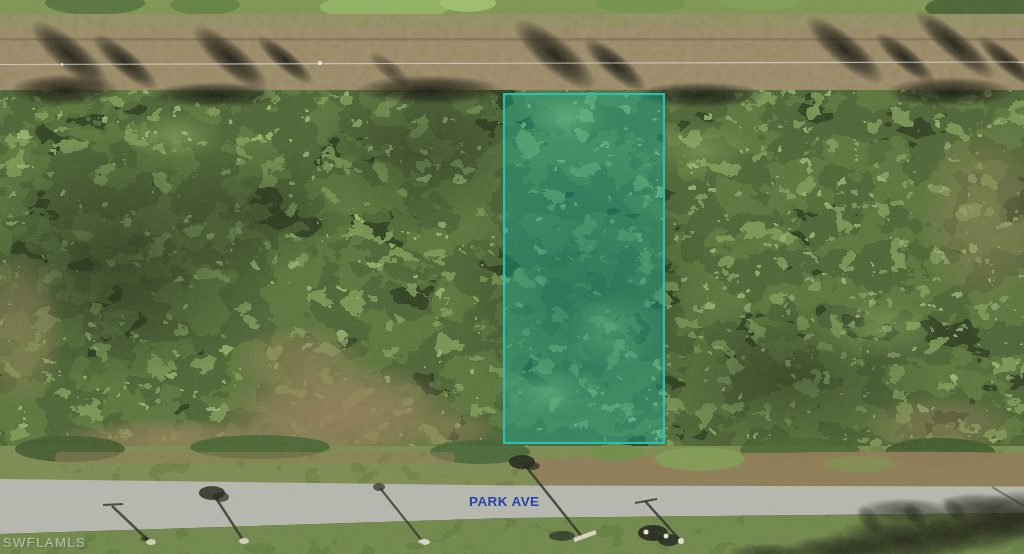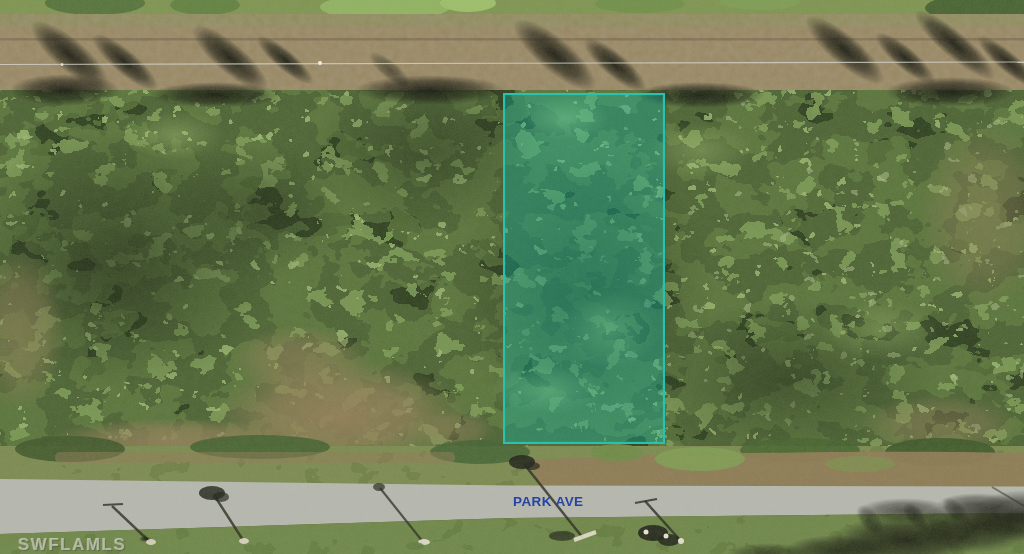--- a/index.html
+++ b/index.html
@@ -11,25 +11,24 @@
   .parcel{
     position:absolute;left:503px;top:93px;width:162px;height:351px;
     box-sizing:border-box;border:2px solid #29c2b1;
     background:rgba(10,196,180,0.32);
     box-shadow:0 0 0 1px rgba(10,196,180,0.15) inset;
   }
   .street-label{
     position:absolute;left:469px;top:494px;
     font-size:13.5px;font-weight:bold;letter-spacing:.4px;color:#2743a6;
     white-space:nowrap;
-    margin-left:44px;
   }
   .watermark{
-    position:absolute;left:18px;top:535px;
-    font-size:17px;font-weight:bold;letter-spacing:1.5px;
+    position:absolute;left:3px;top:535px;
+    font-size:13px;font-weight:normal;letter-spacing:1.5px;
     color:rgba(222,224,212,0.55);
     text-shadow:1px 1px 1px rgba(78,80,66,0.5), -0.5px -0.5px 1px rgba(255,255,255,0.25);
     white-space:nowrap;
   }
 </style>
 </head>
 <body>
 
 <div class="stage">
 

